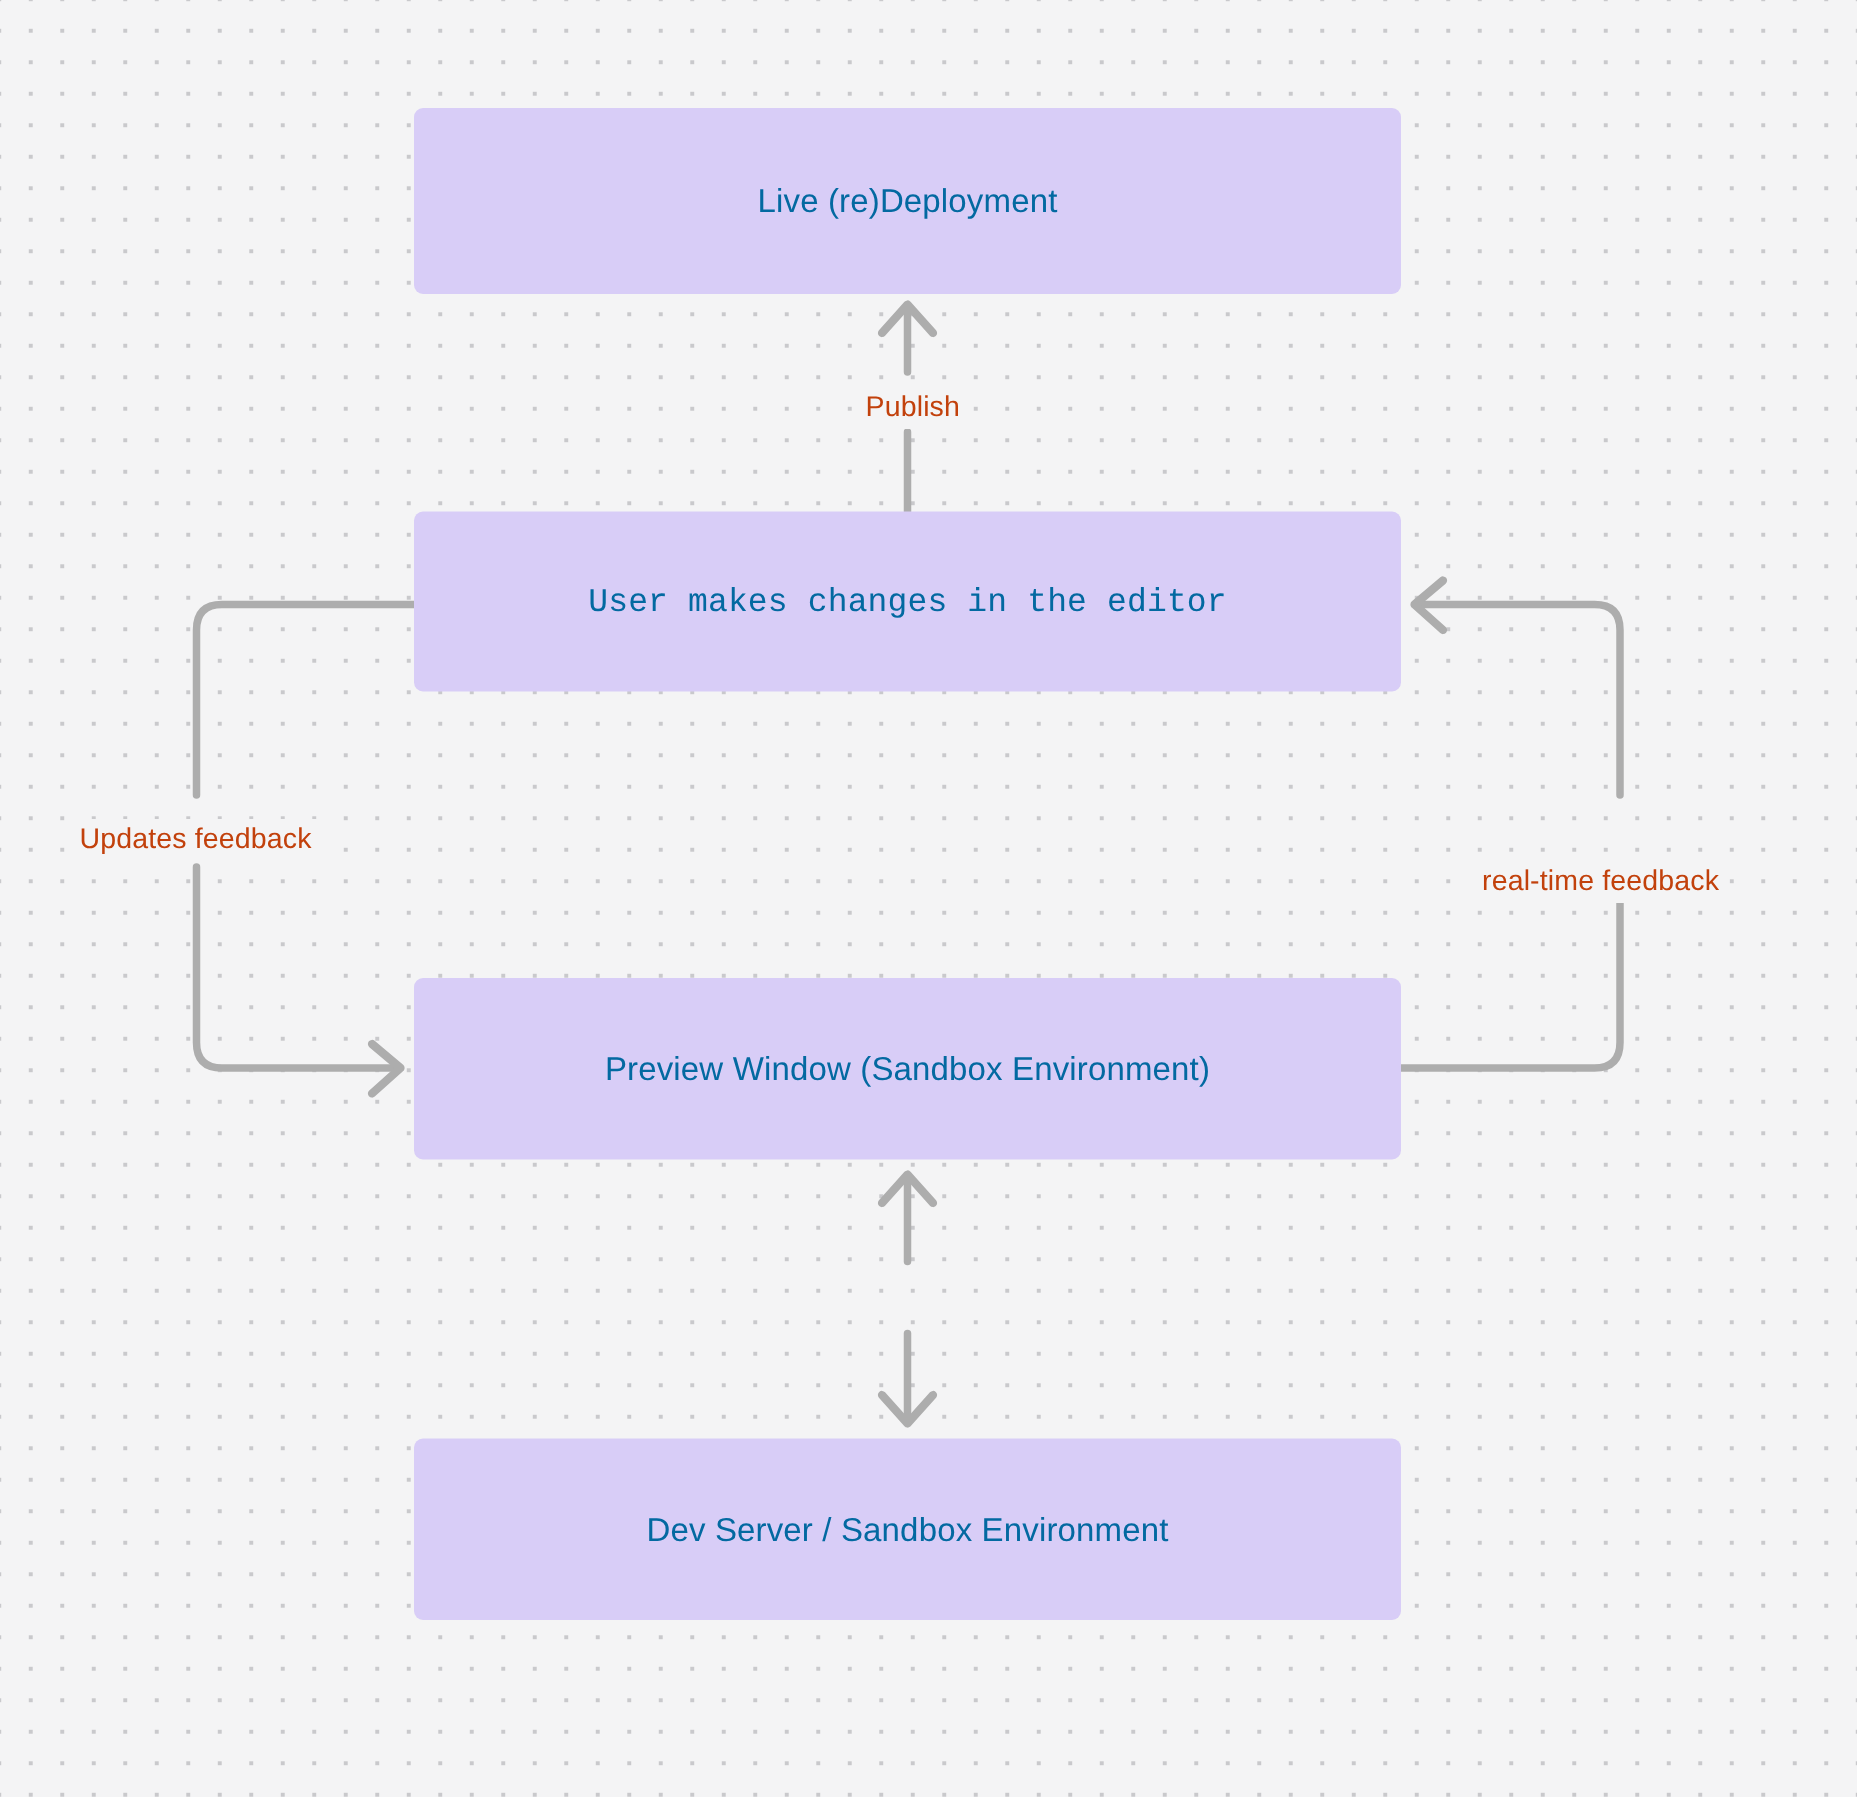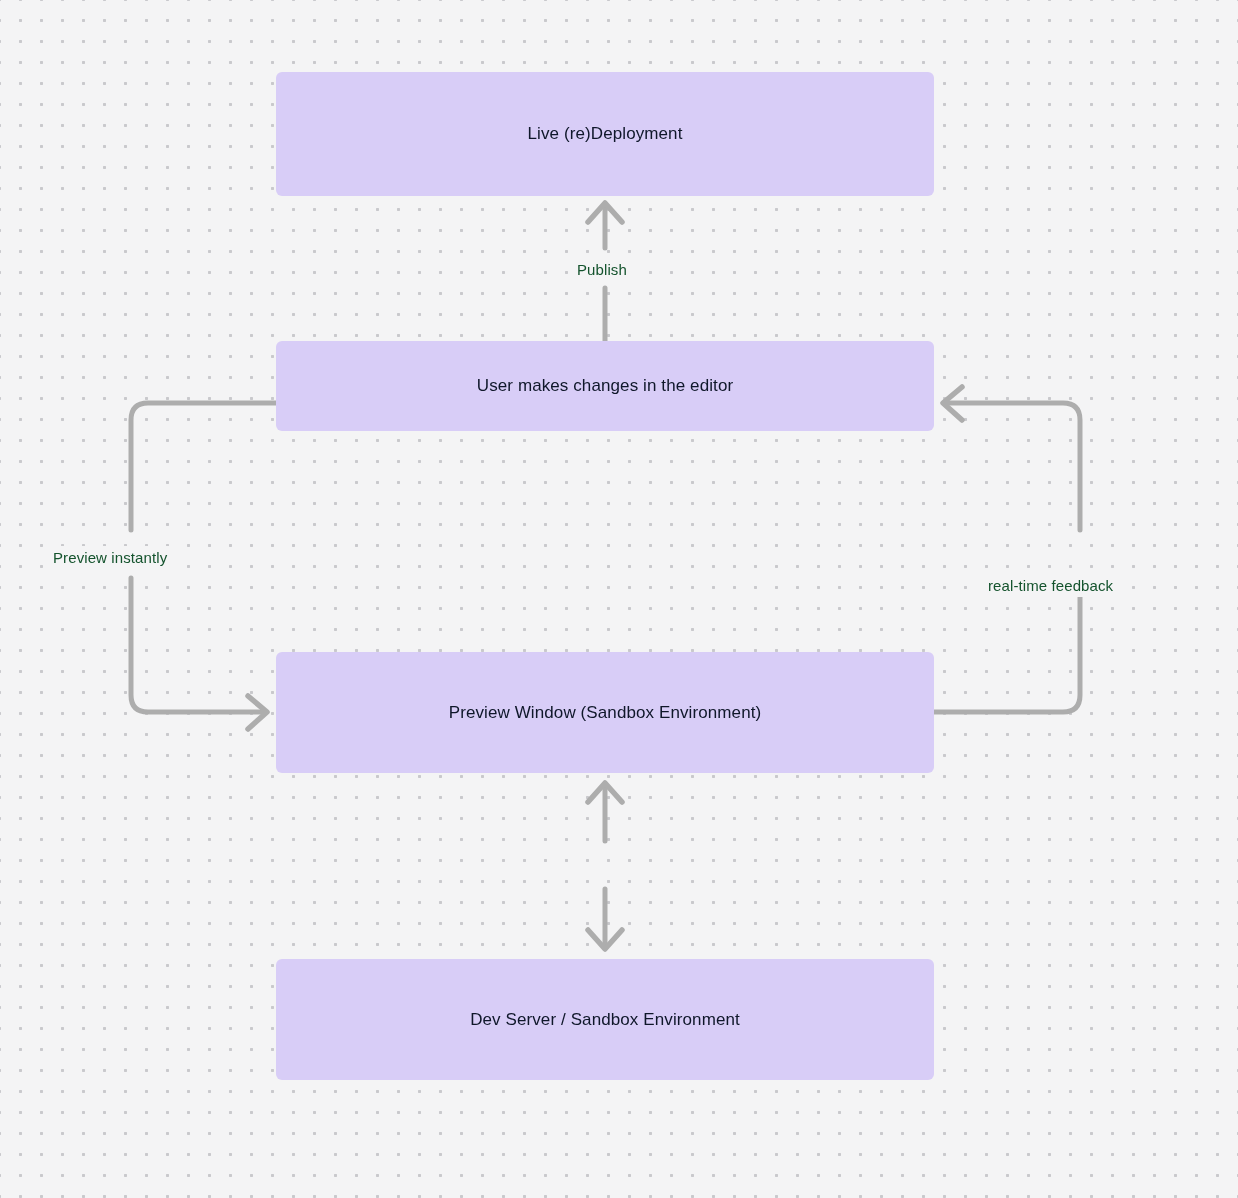--- a/index.html
+++ b/index.html
@@ -22,27 +22,27 @@
     width: 1238px;
     height: 1198px;
   }
   .node {
     position: absolute;
     background: #d8cdf7;
     border-radius: 6px;
     display: flex;
     align-items: center;
     justify-content: center;
-    color: #0f172a;
-    font-size: 17px;
+    color: #0369a1;
+    font-size: 22px;
     letter-spacing: 0.1px;
     box-sizing: border-box;
   }
   #node-live        { left: 276px; top: 72px;  width: 658px; height: 124px; }
-  #node-editor      { left: 276px; top: 341px; width: 658px; height: 90px; }
+  #node-editor      { left: 276px; top: 341px; width: 658px; height: 120px; font-family: Liberation Mono, monospace; }
   #node-preview     { left: 276px; top: 652px; width: 658px; height: 121px; }
   #node-devserver   { left: 276px; top: 959px; width: 658px; height: 121px; }
 
   .edge-svg {
     position: absolute;
     left: 0;
     top: 0;
     width: 1238px;
     height: 1198px;
     pointer-events: none;
@@ -57,22 +57,22 @@
   }
   .edge-head {
     fill: none;
     stroke: #adadad;
     stroke-width: 5.5;
     stroke-linecap: round;
     stroke-linejoin: round;
   }
   .edge-label {
     position: absolute;
-    color: #14532d;
-    font-size: 15px;
+    color: #c2410c;
+    font-size: 19px;
     white-space: nowrap;
     background: #f4f4f5;
     padding: 3px 7px;
     letter-spacing: 0.1px;
   }
   #label-publish     { left: 570px; top: 258px; }
   #label-updates     { left: 46px;  top: 546px; }
   #label-realtime    { left: 981px; top: 546px; margin-top: 28px; }
   #label-spunup      { left: 412px; top: 855px; }
 </style>
@@ -113,18 +113,18 @@
   <div class="node" id="node-live">Live (re)Deployment</div>
 
   <div class="node" id="node-editor">User makes changes in the editor</div>
 
   <div class="node" id="node-preview">Preview Window (Sandbox Environment)</div>
 
   <div class="node" id="node-devserver">Dev Server / Sandbox Environment</div>
 
   <div class="edge-label" id="label-publish">Publish</div>
 
-  <div class="edge-label" id="label-updates">Preview instantly</div>
+  <div class="edge-label" id="label-updates">Updates feedback</div>
 
   <div class="edge-label" id="label-realtime">real-time feedback</div>
 
 
 </div>
 
 </body></html>

